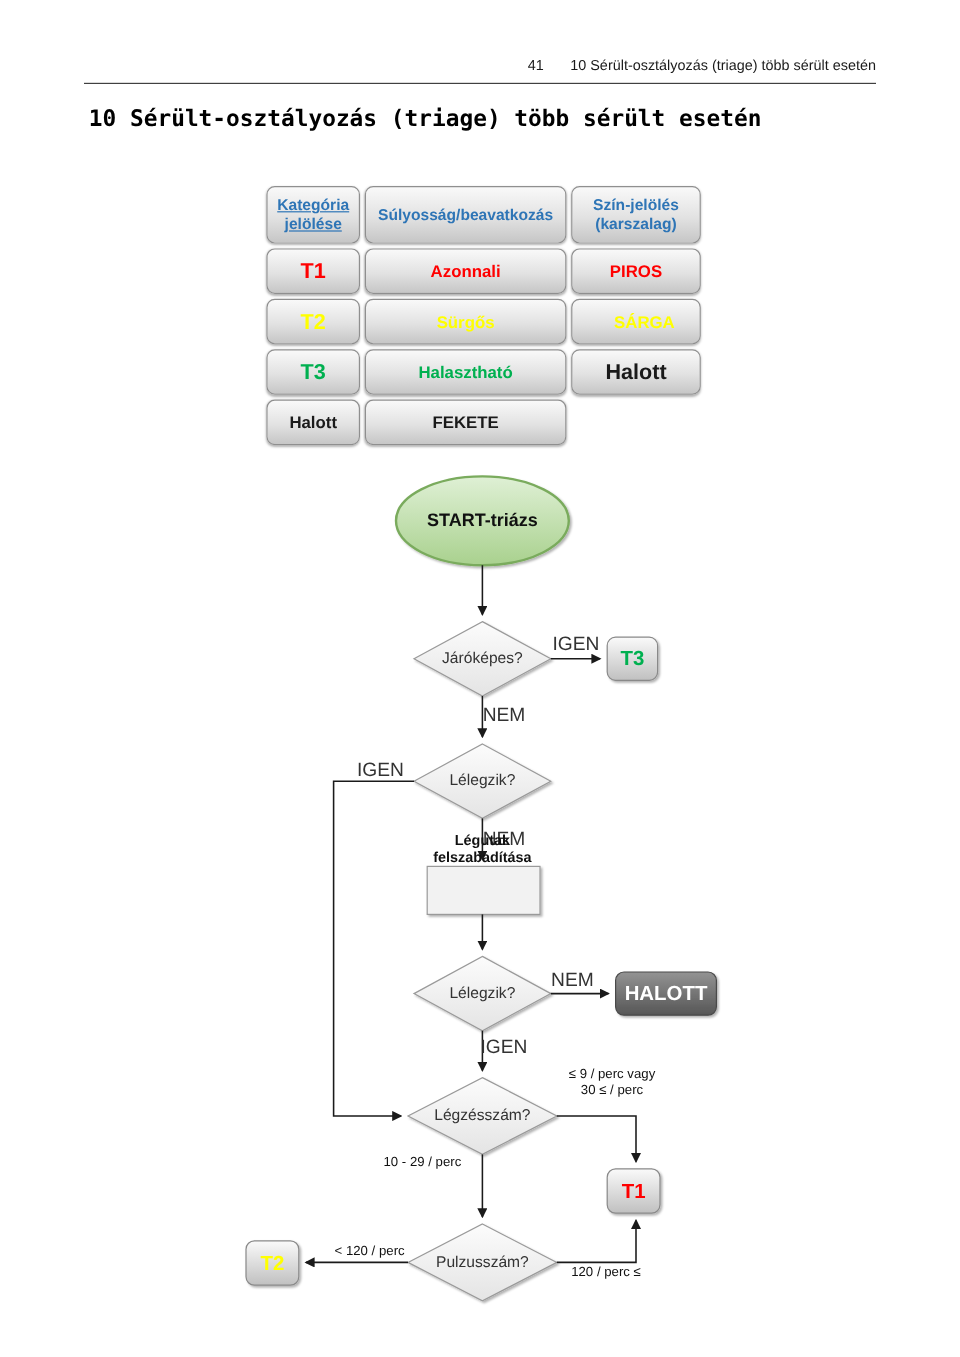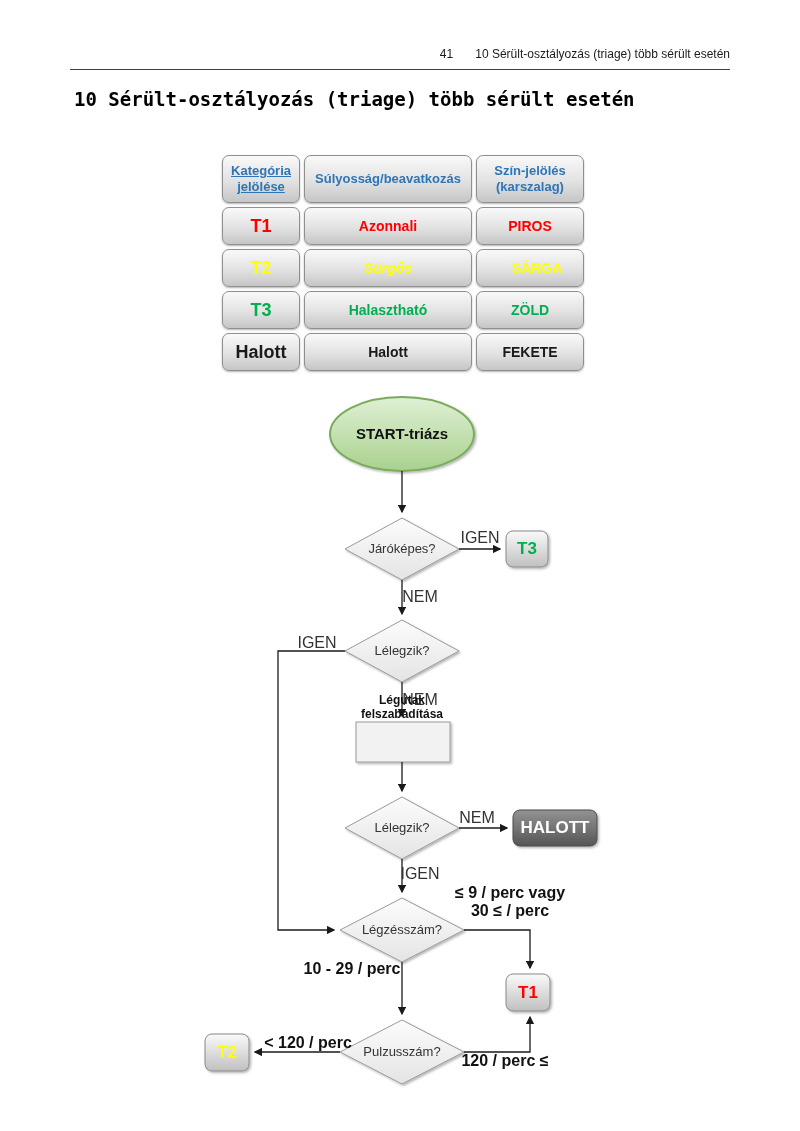--- a/index.html
+++ b/index.html
@@ -38,21 +38,21 @@
   .cell.cat  { font-size:18px; }
   
   .fc-svg { position:absolute; left:0; top:0; }
   .fc-label {
     position:absolute; transform:translate(-50%,-50%);
     white-space:nowrap; text-align:center; line-height:1.15;
   }
   .fc-start { font-size:15px; font-weight:bold; color:#111; }
   .fc-node-text { font-size:13px; color:#333; }
   .fc-edge-label { font-size:16px; color:#333; }
-  .fc-rate { font-size:16px; font-weight:bold; color:#111; }
+  .fc-rate { font-size:11px; font-weight:normal; color:#111; }
   .fc-terminal { font-size:17px; font-weight:bold; }
   .fc-process { font-size:12px; font-weight:bold; white-space:normal; width:92px; color:#111; }
 </style>
 </head>
 <body>
 
 <div class="page">
 
   <div class="page-header">
     <span>41</span>
@@ -65,26 +65,25 @@
   <div class="triage-table">
     <div class="cell hdr" style="color: rgb(46, 117, 182); text-decoration: underline;">Kategória jelölése</div>
     <div class="cell hdr" style="color: rgb(46, 117, 182);">Súlyosság/beavatkozás</div>
     <div class="cell hdr" style="color: rgb(46, 117, 182);">Szín-jelölés (karszalag)</div>
 
     <div class="cell data cat" style="color: rgb(255, 0, 0);">T1</div>
     <div class="cell data" style="color: rgb(255, 0, 0);">Azonnali</div>
     <div class="cell data" style="color: rgb(255, 0, 0);">PIROS</div>
 
     <div class="cell data cat" style="color: rgb(255, 255, 0);">T2</div>
-    <div class="cell data" style="color: rgb(255, 255, 0); font-style: italic;">Sürgős</div>
+    <div class="cell data" style="color: rgb(255, 255, 0);">Sürgős</div>
     <div class="cell data" style="color: rgb(255, 255, 0); padding-left: 14px;">SÁRGA</div>
 
     <div class="cell data cat" style="color: rgb(0, 176, 80);">T3</div>
     <div class="cell data" style="color: rgb(0, 176, 80);">Halasztható</div>
-    <div class="cell data" style="color: rgb(0, 176, 80);">ZÖLD</div>
 
     <div class="cell data cat" style="color: rgb(26, 26, 26);">Halott</div>
     <div class="cell data" style="color: rgb(26, 26, 26);">Halott</div>
     <div class="cell data" style="color: rgb(26, 26, 26);">FEKETE</div>
   </div>
 
   <svg class="fc-svg" width="800" height="1131" viewBox="0 0 800 1131">
     <defs>
       <linearGradient id="gGreen" x1="0" x2="0" y1="0" y2="1">
         <stop offset="0%" stop-color="#dff0d5"></stop>

